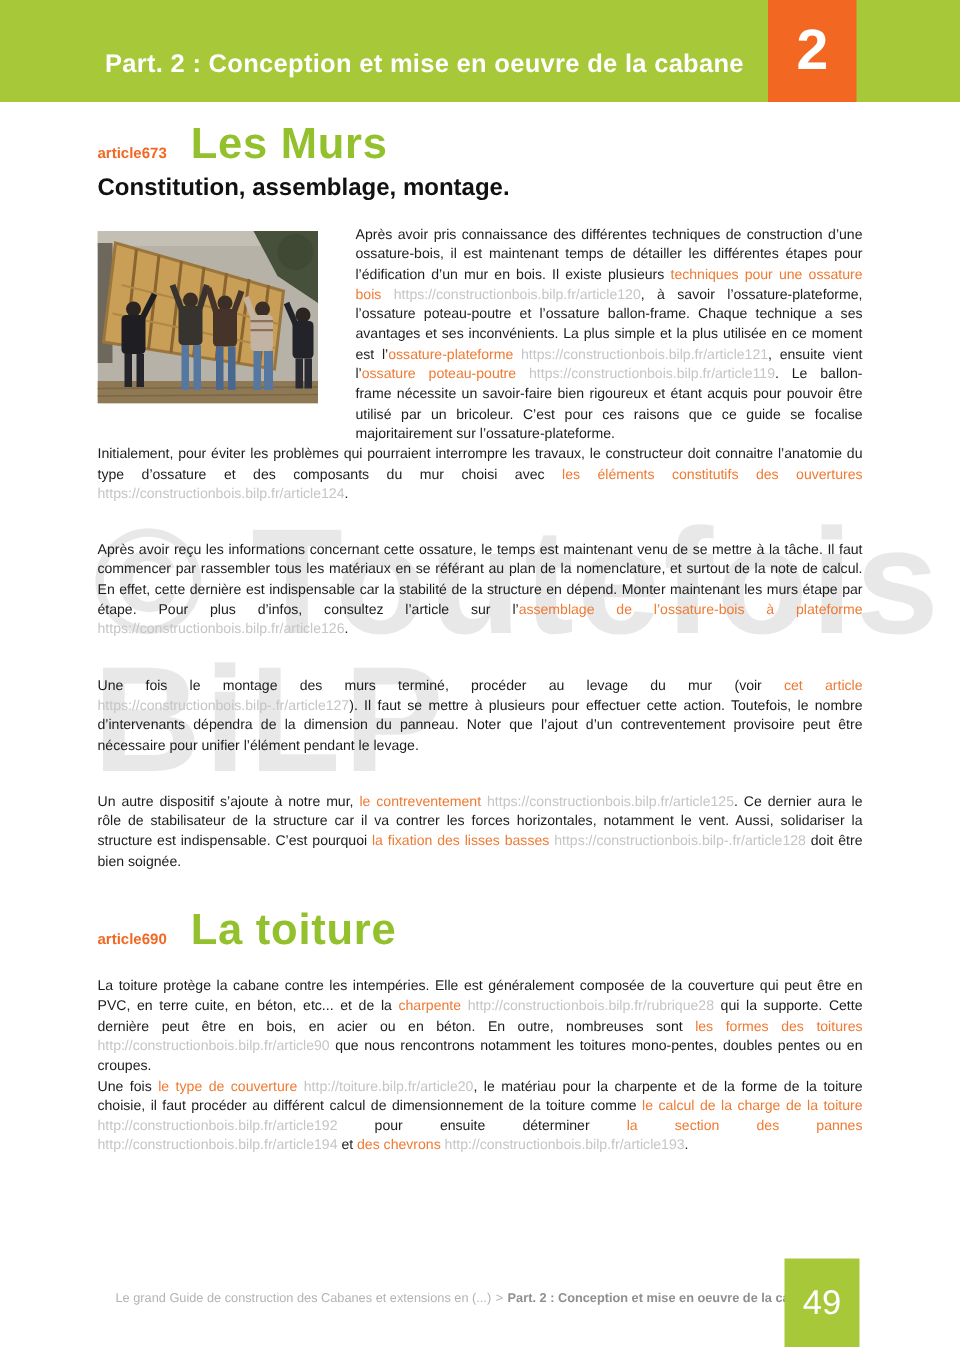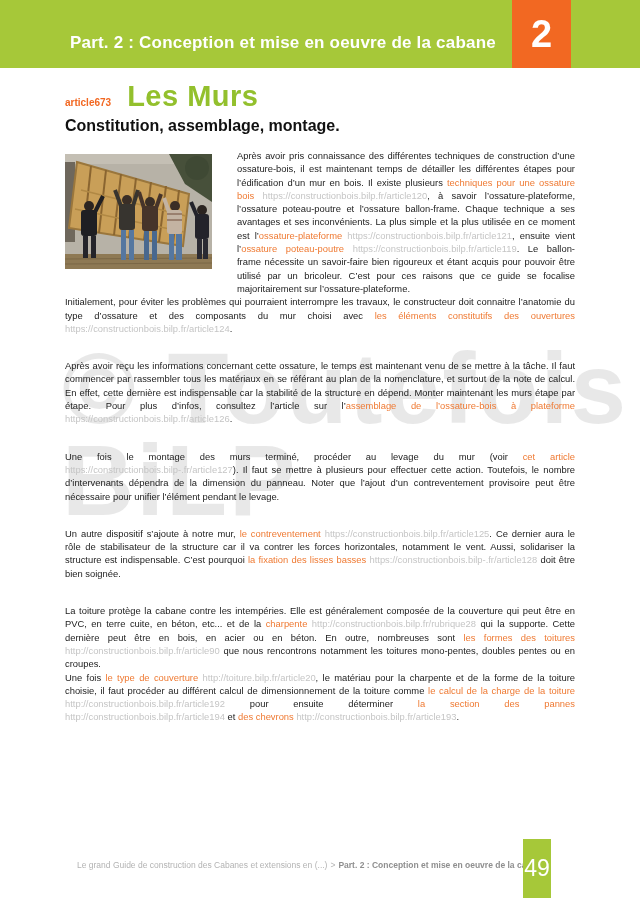--- a/index.html
+++ b/index.html
@@ -52,21 +52,21 @@
   .sec2 .body{margin-top:13px;}
   .tight{margin-top:0 !important;}
   
   .footer-crumb{
     position:absolute;left:77px;top:860px;z-index:1;
     font-size:8.5px;color:#b3b3b3;white-space:nowrap;
   }
   .crumb-strong{color:#8f8f8f;font-weight:bold;}
   .crumb-sep{color:#b3b3b3;padding:0 3px;}
   .page-box{
-    position:absolute;left:523px;top:839px;width:28px;height:59px;
+    position:absolute;left:523px;top:839px;width:50px;height:59px;
     background:#a6c839;z-index:2;display:flex;align-items:center;justify-content:center;
     color:#ffffff;font-size:23px;
   }
 </style>
 </head>
 <body>
 
 <div class="watermark">
   <div>© Toutefois</div>
   <div>BiLP</div>
@@ -147,20 +147,24 @@
       <p class="body"><span>Après avoir pris connaissance des différentes techniques de construction d’une ossature-bois, il est maintenant temps de détailler les différentes étapes pour l’édification d’un mur en bois. Il existe plusieurs </span><span class="lnk">techniques pour une ossature bois</span><span> </span><span class="url">https://constructionbois.bilp.fr/article120</span><span>, à savoir l’ossature-plateforme, l’ossature poteau-poutre et l’ossature ballon-frame. Chaque technique a ses avantages et ses inconvénients. La plus simple et la plus utilisée en ce moment est l’</span><span class="lnk">ossature-plateforme</span><span> </span><span class="url">https://constructionbois.bilp.fr/article121</span><span>, ensuite vient l’</span><span class="lnk">ossature poteau-poutre</span><span> </span><span class="url">https://constructionbois.bilp.fr/article119</span><span>. Le ballon-frame nécessite un savoir-faire bien rigoureux et étant acquis pour pouvoir être utilisé par un bricoleur. C’est pour ces raisons que ce guide se focalise majoritairement sur l’ossature-plateforme.</span></p>
     </div>
   </div>
 
   <p class="body pgap"><span>Initialement, pour éviter les problèmes qui pourraient interrompre les travaux, le constructeur doit connaitre l’anatomie du type d’ossature et des composants du mur choisi avec </span><span class="lnk">les éléments constitutifs des ouvertures</span><span> </span><span class="url">https://constructionbois.bilp.fr/article124</span><span>.</span></p>
   <p class="body"><span>Après avoir reçu les informations concernant cette ossature, le temps est maintenant venu de se mettre à la tâche. Il faut commencer par rassembler tous les matériaux en se référant au plan de la nomenclature, et surtout de la note de calcul. En effet, cette dernière est indispensable car la stabilité de la structure en dépend. Monter maintenant les murs étape par étape. Pour plus d’infos, consultez l’article sur l’</span><span class="lnk">assemblage de l’ossature-bois à plateforme</span><span> </span><span class="url">https://constructionbois.bilp.fr/article126</span><span>.</span></p>
   <p class="body"><span>Une fois le montage des murs terminé, procéder au levage du mur (voir </span><span class="lnk">cet article</span><span> </span><span class="url">https://constructionbois.bilp-.fr/article127</span><span>). Il faut se mettre à plusieurs pour effectuer cette action. Toutefois, le nombre d’intervenants dépendra de la dimension du panneau. Noter que l’ajout d’un contreventement provisoire peut être nécessaire pour unifier l’élément pendant le levage.</span></p>
   <p class="body"><span>Un autre dispositif s’ajoute à notre mur, </span><span class="lnk">le contreventement</span><span> </span><span class="url">https://constructionbois.bilp.fr/article125</span><span>. Ce dernier aura le rôle de stabilisateur de la structure car il va contrer les forces horizontales, notamment le vent. Aussi, solidariser la structure est indispensable. C’est pourquoi </span><span class="lnk">la fixation des lisses basses</span><span> </span><span class="url">https://constructionbois.bilp-.fr/article128</span><span> doit être bien soignée.</span></p>
 
   <div class="sec2">
+    <div class="sec-head">
+      <span class="aref">article690</span>
+      <span class="stitle">La toiture</span>
+    </div>
     <p class="body"><span>La toiture protège la cabane contre les intempéries. Elle est généralement composée de la couverture qui peut être en PVC, en terre cuite, en béton, etc... et de la </span><span class="lnk">charpente</span><span> </span><span class="url">http://constructionbois.bilp.fr/rubrique28</span><span> qui la supporte. Cette dernière peut être en bois, en acier ou en béton. En outre, nombreuses sont </span><span class="lnk">les formes des toitures</span><span> </span><span class="url">http://constructionbois.bilp.fr/article90</span><span> que nous rencontrons notamment les toitures mono-pentes, doubles pentes ou en croupes.</span></p>
     <p class="body tight"><span> Une fois </span><span class="lnk">le type de couverture</span><span> </span><span class="url">http://toiture.bilp.fr/article20</span><span>, le matériau pour la charpente et de la forme de la toiture choisie, il faut procéder au différent calcul de dimensionnement de la toiture comme </span><span class="lnk">le calcul de la charge de la toiture</span><span> </span><span class="url">http://constructionbois.bilp.fr/article192</span><span> pour ensuite déterminer </span><span class="lnk">la section des pannes</span><span> </span><span class="url">http://constructionbois.bilp.fr/article194</span><span> et </span><span class="lnk">des chevrons</span><span> </span><span class="url">http://constructionbois.bilp.fr/article193</span><span>.</span></p>
   </div>
 </div>
 
 <div class="footer-crumb">
   <span>Le grand Guide de construction des Cabanes et extensions en (...)</span><span class="crumb-sep">&gt;</span><span class="crumb-strong">Part. 2 : Conception et mise en oeuvre de la cabane</span>
 </div>
 <div class="page-box">
   <span>49</span>

